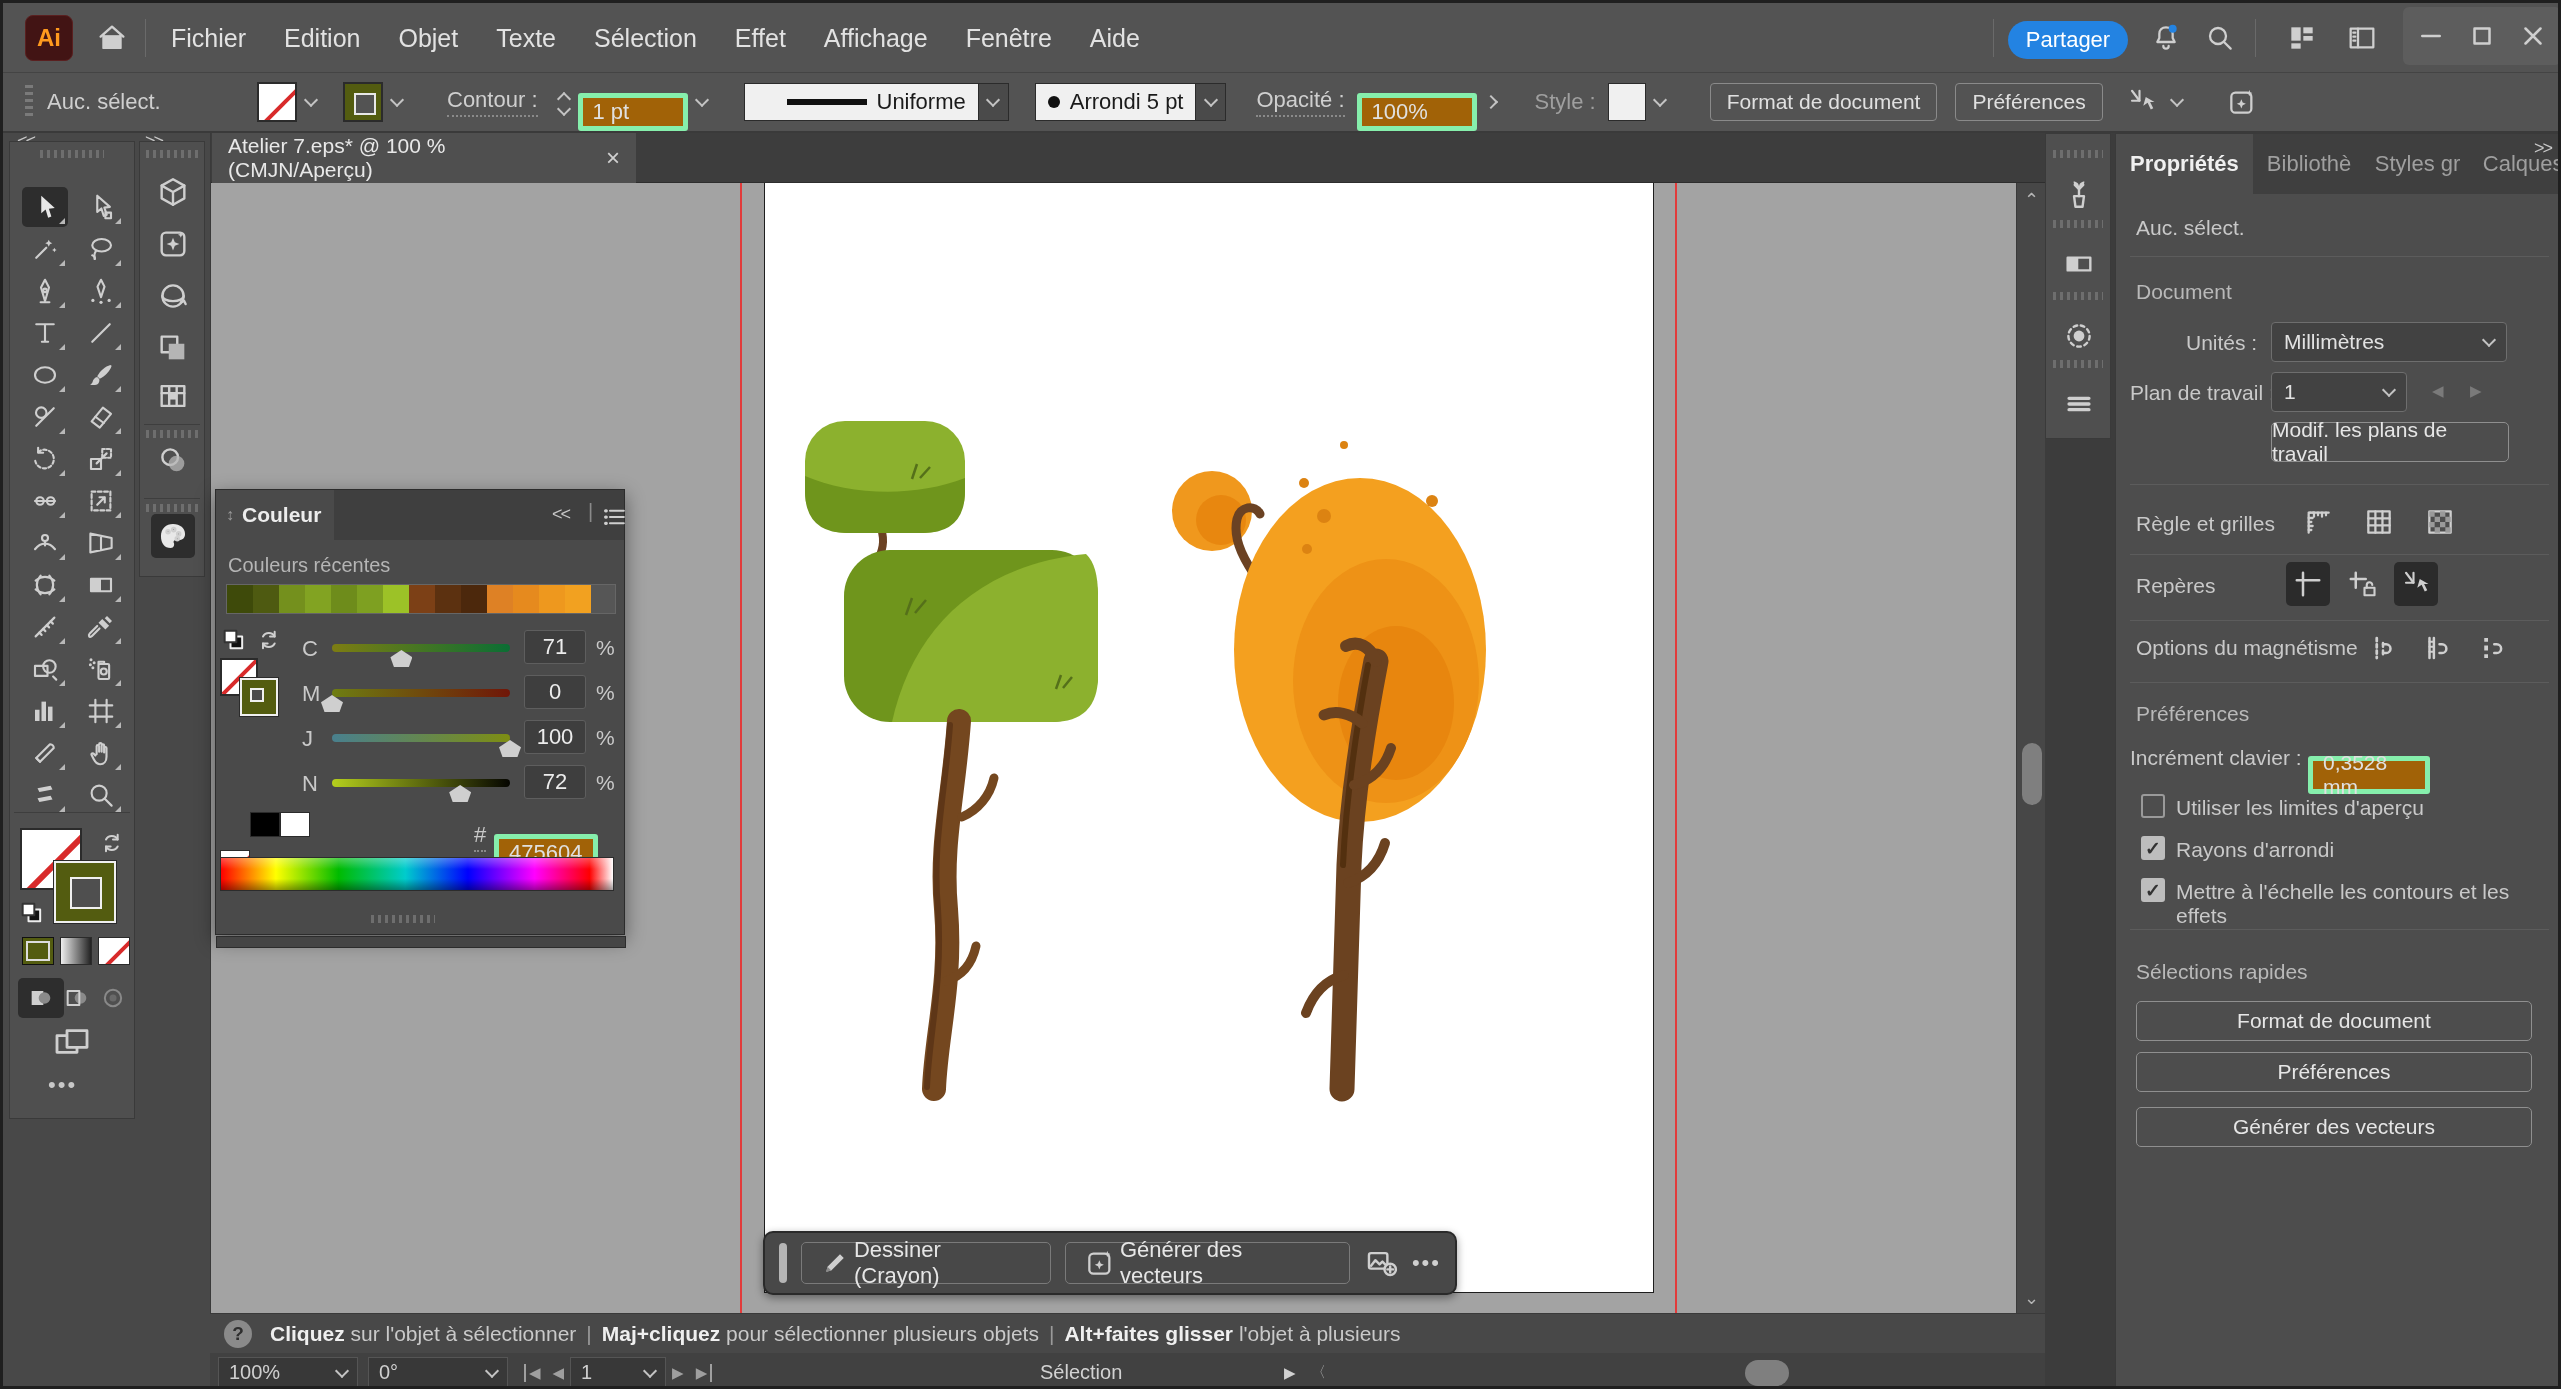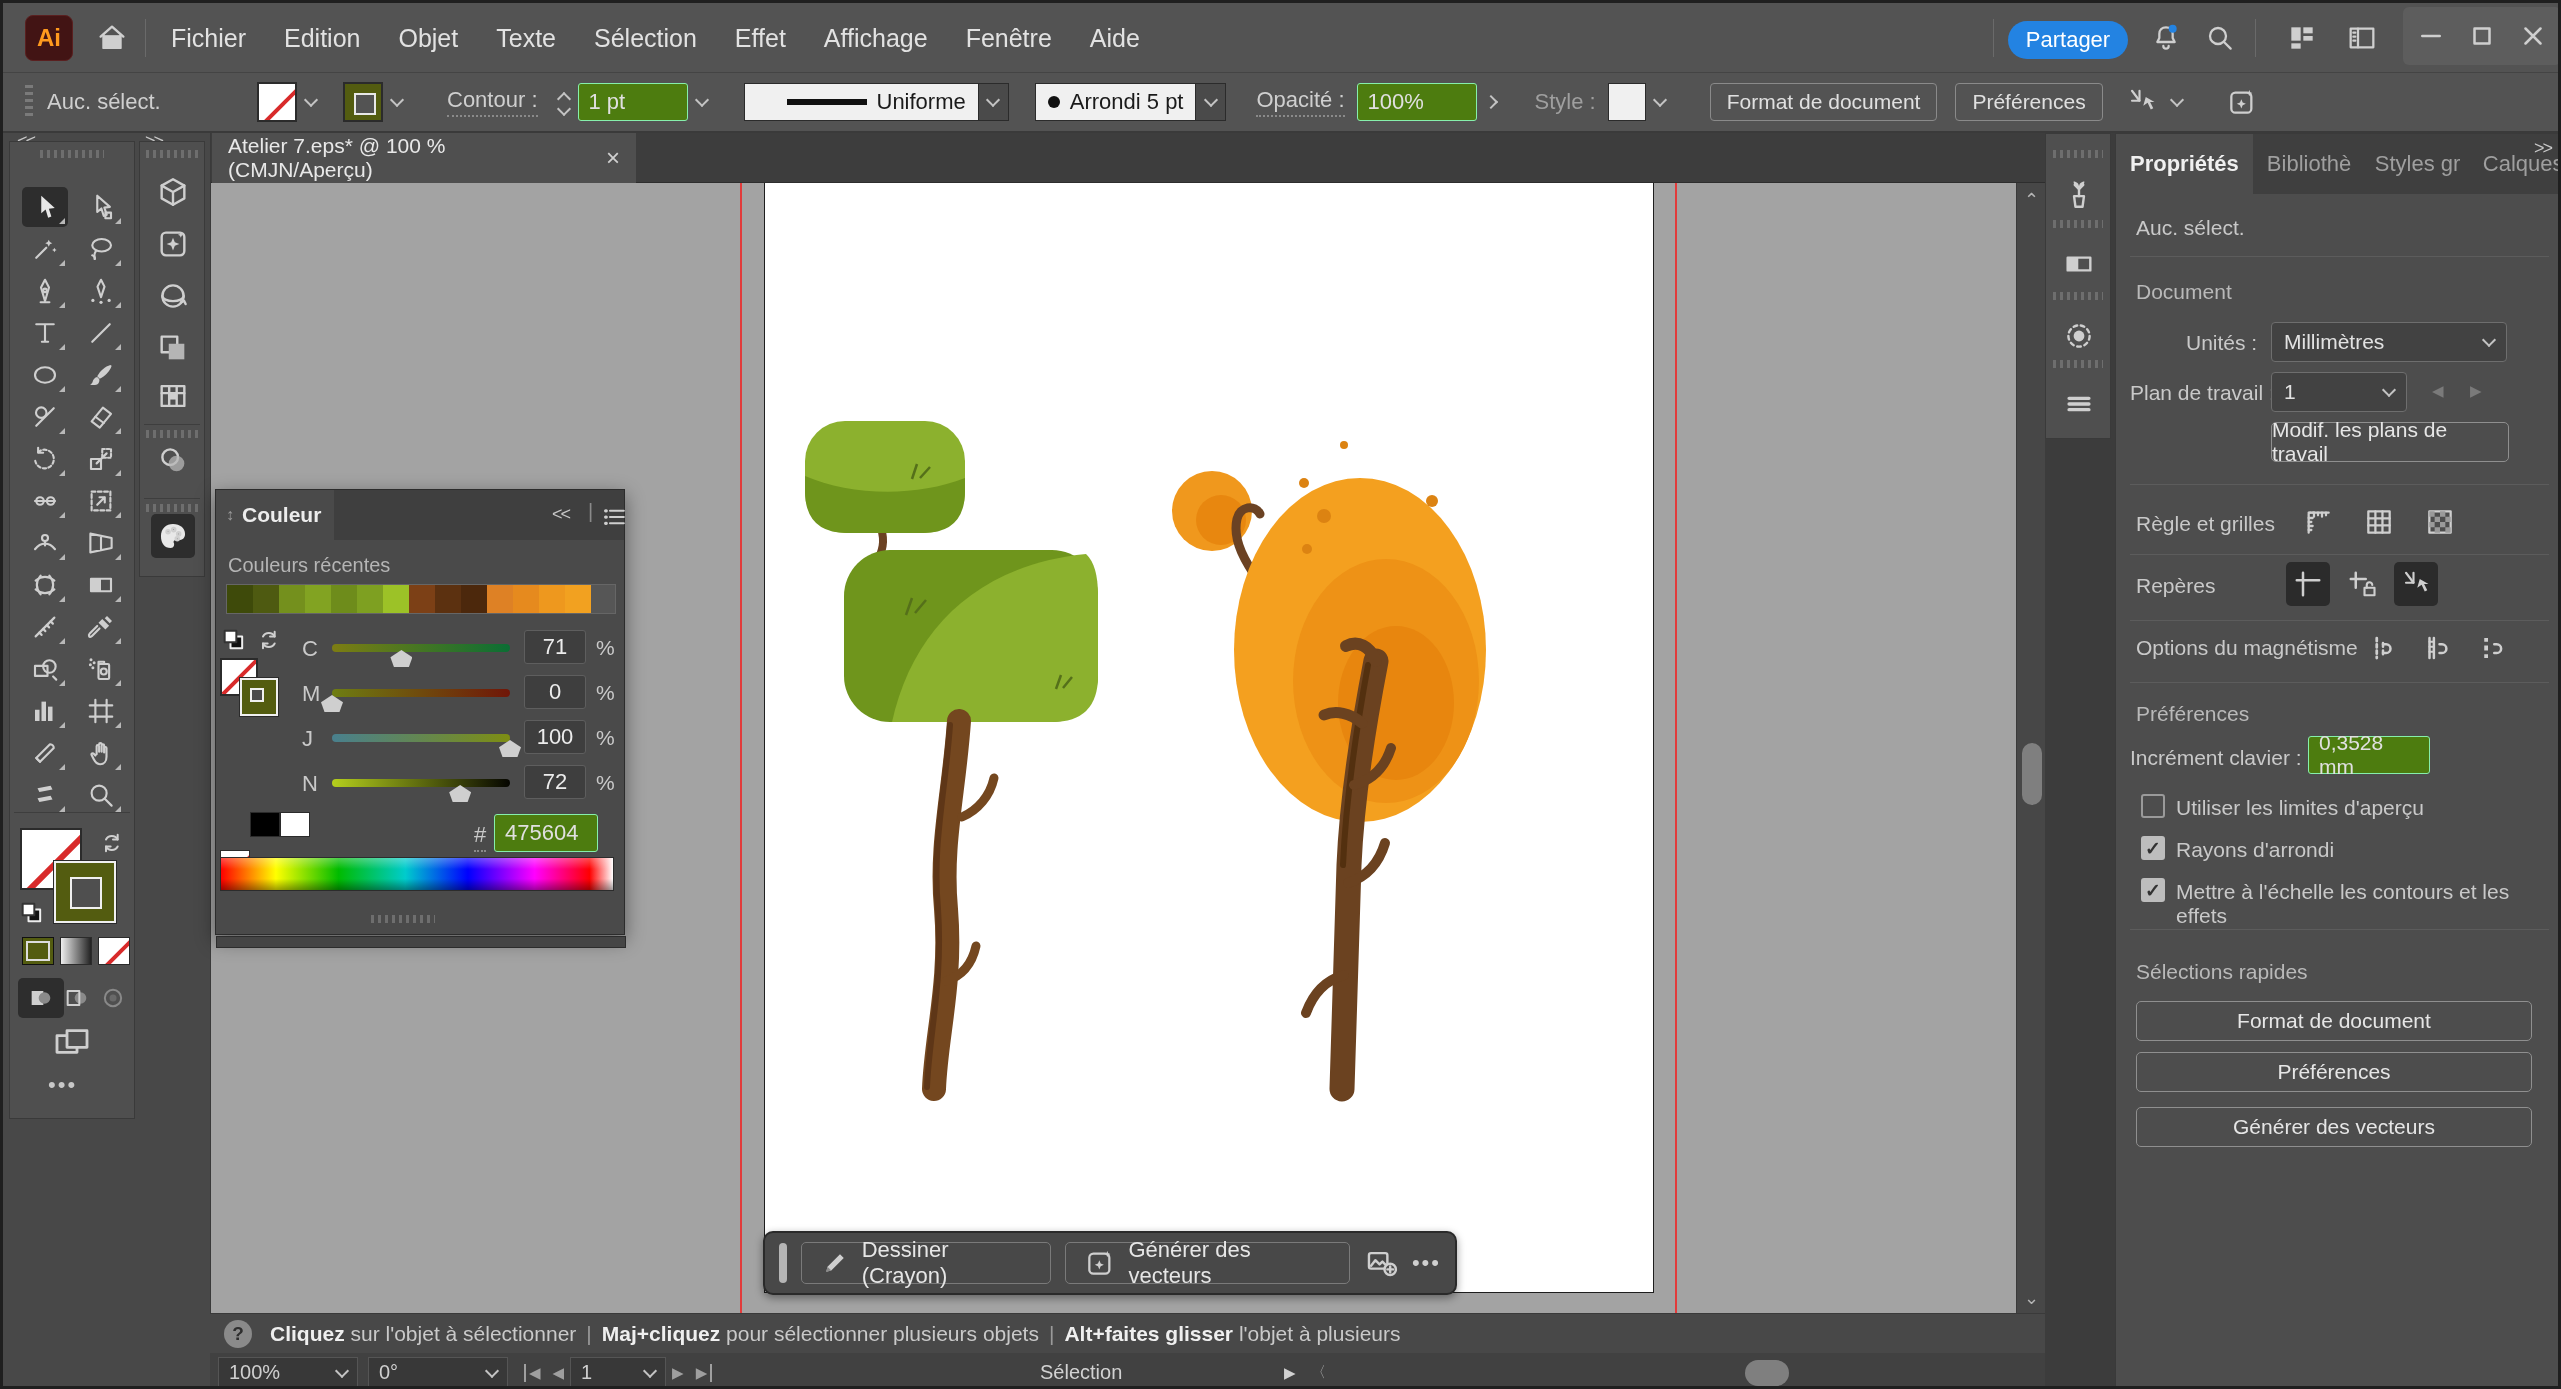--- a/index.html
+++ b/index.html
@@ -39,22 +39,22 @@
   .swatch-fill-none::after { content:""; position:absolute; left:-6px; top:18px; width:60px; height:4px;
                              background:#d82a2a; transform:rotate(-45deg); }
   .swatch-stroke { width:40px; height:40px; background:#535c10; border:2px solid #2b2b2b; position:relative; }
   .swatch-stroke::after { content:""; position:absolute; left:9px; top:9px; width:18px; height:18px;
                           background:#535353; border:2px solid #e8e8e8; }
   .chev { display:inline-block; width:10px; height:10px; border-right:2px solid #c4c4c4; border-bottom:2px solid #c4c4c4;
           transform:rotate(45deg); margin-top:-4px; }
   .chev.right { transform:rotate(-45deg); margin:0; }
   .chev.up { transform:rotate(-135deg); margin-top:4px; }
   .chevbox { width:28px; display:flex; justify-content:center; }
-  .darkfield { background:#4d7c0f; border:1px solid #86efac; border-radius:3px; height:38px;
-               display:flex; align-items:center; padding:0 10px; font-size:22px; color:#e0e0e0; }
+  .darkfield { background:#a16207; border:5px solid #86efac; border-radius:3px; height:38px;
+               display:flex; align-items:center; padding:0 10px; font-size:22px; color:#e0e0e0;margin-top:20px; }
   .stepper { width:28px; height:38px; display:flex; flex-direction:column; align-items:center; justify-content:center; gap:4px; }
   .whitebox { background:#f0f0f0; color:#1a1a1a;  height:38px; border:1px solid #2b2b2b;
               display:flex; align-items:center; font-size:22px; padding:0 12px; gap:10px; }
   .whitebox .stroke-line { width:80px; height:6px; background:#111; }
   .whitebox .dot { width:12px; height:12px; border-radius:50%; background:#111; }
   .graychev { width:30px; height:38px; background:#4a4a4a; border:1px solid #2b2b2b; border-left:none;
               display:flex; align-items:center; justify-content:center; }
   .ob-btn { height:38px; border:1px solid #8a8a8a; border-radius:4px; background:transparent; color:#e0e0e0;
             font-size:21px; display:flex; align-items:center; padding:0 16px; }
   .dotted-u { border-bottom:2px dotted #8a8a8a; padding-bottom:2px;text-align:right; }
@@ -90,21 +90,21 @@
   #doctab .title { font-size:21px; color:#e8e8e8; }
   #doctab .close { font-size:24px; color:#cfcfcf; }
   #pasteboard { left:0; top:50px; width:1805px; height:1130px; overflow:hidden; }
   #artboard { left:553px; top:0; width:890px; height:1110px; background:#fff; border:1px solid #1e1e1e; border-top:none; }
   .guide { top:0; width:2px; height:1130px; background:#e23b3b; }
   
   #taskbar { left:552px; top:1048px; width:694px; height:64px; background:#484848; border:2px solid #2a2a2a;
              border-radius:10px; display:flex; align-items:center; gap:14px; padding:0 14px;
              box-shadow:0 3px 8px rgba(0,0,0,.4); }
   #taskbar .handle { width:8px; height:40px; background:#b5b5b5; border-radius:4px; }
-  .task-btn { height:42px; border:1px solid #7a7a7a; border-radius:5px; display:flex; align-items:center; gap:12px;
+  .task-btn { height:42px; border:1px solid #7a7a7a; border-radius:5px; display:flex; align-items:center; gap:4px;
               padding:0 18px; font-size:22px; color:#e6e6e6; }
   
   #vscroll { left:1805px; top:50px; width:30px; height:1130px; background:#474747; border-left:1px solid #3a3a3a; }
   #vthumb { left:5px; top:560px; width:20px; height:62px; background:#7f7f7f; border-radius:10px; }
   .scroll-arrow { color:#b5b5b5; font-size:18px; text-align:center; width:100%; }
 
   
   #hintbar { left:207px; top:1310px; width:1835px; height:40px; background:#484848; display:flex; align-items:center; gap:8px;
              font-size:21px; color:#c9c9c9; border-top:1px solid #3a3a3a; }
   #hintbar b { color:#efefef; }

